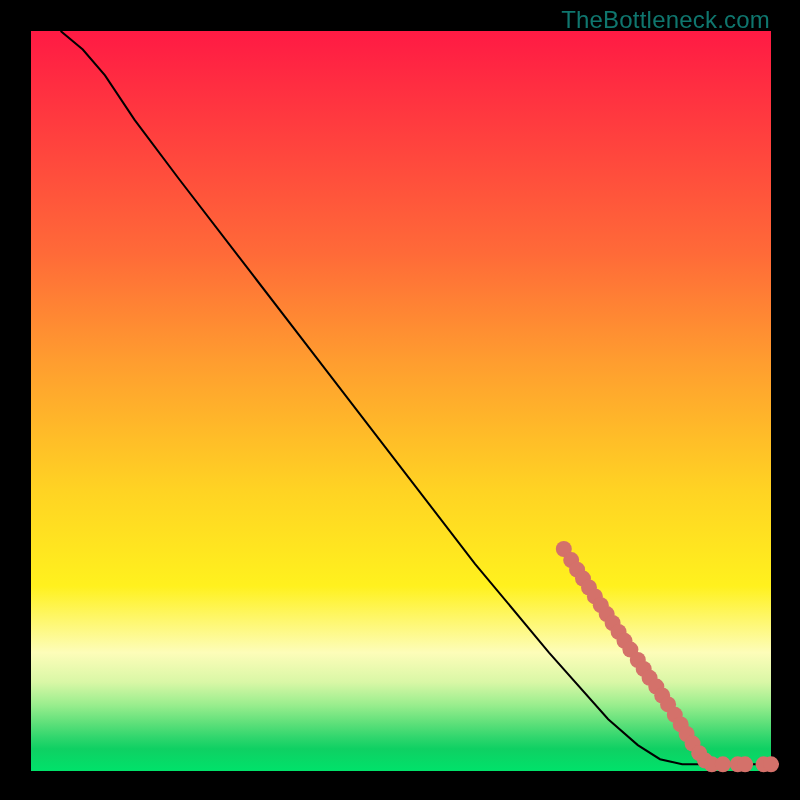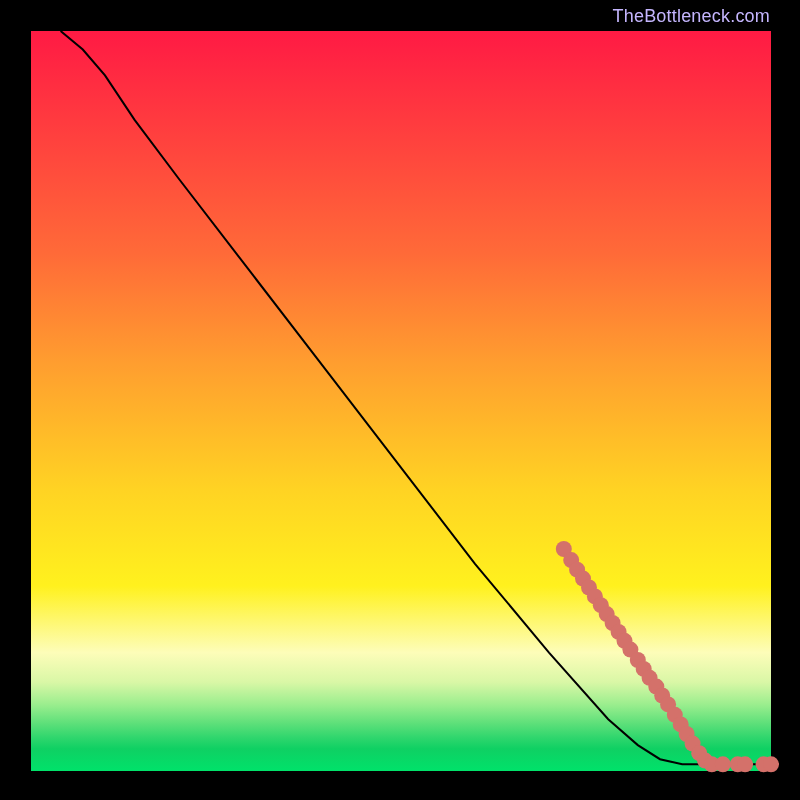--- a/index.html
+++ b/index.html
@@ -39,23 +39,23 @@
       #2fd66d 95.5%,
       #0fd063 97%,
       #00e26a 100%
     );
     border: 1px solid #000;
   }
   .attribution {
     position: absolute;
     top: 6px;
     right: 30px;
-    font-size: 18px;
+    font-size: 24px;
     font-weight: 500;
-    color: #c4b5fd;
+    color: #0f766e;
     font-family: Arial, sans-serif;
     letter-spacing: 0.2px;
   }
   svg.overlay {
     position: absolute;
     left: 0;
     top: 0;
     width: 740px;
     height: 740px;
     overflow: visible;

